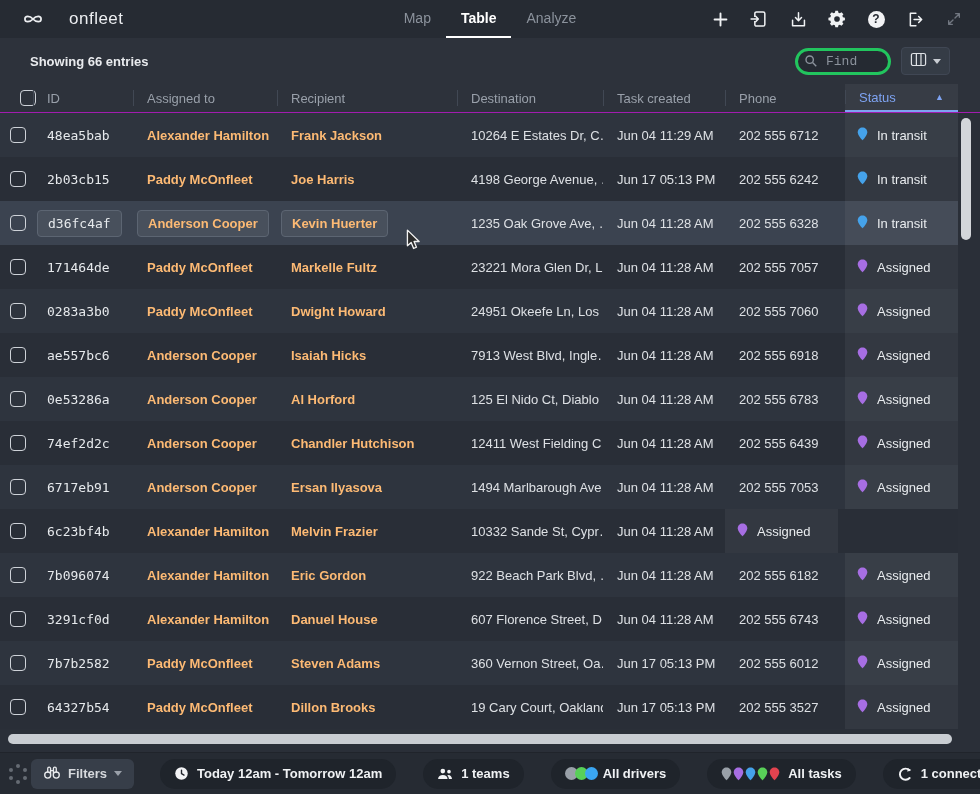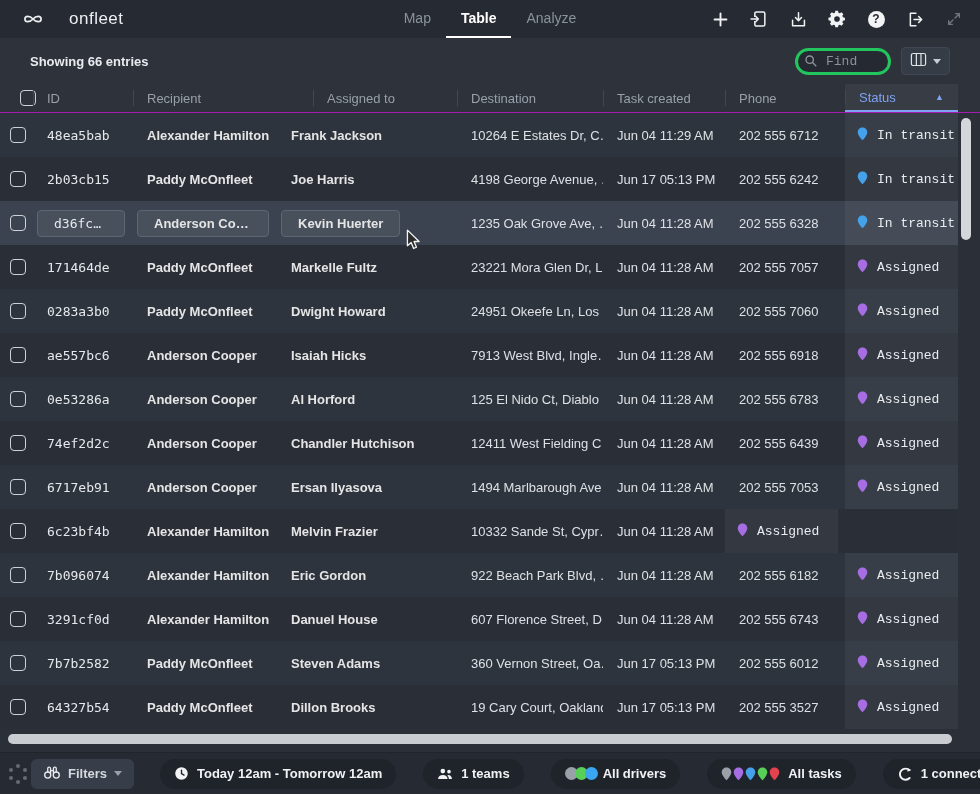--- a/index.html
+++ b/index.html
@@ -60,30 +60,30 @@
   .hcheck { display:flex; align-items:center; padding-left:10px; }
 
   .tbody { position:relative; height:616px; background:#2a2f38; }
   .trow { display:flex; align-items:center; height:44px; width:958px; cursor:pointer; }
   .trow.light { background:#2e343e; }
   .trow.dark  { background:#292e37; }
   .trow.hovered { background:#3b4350; }
   .cell { font-size:13px; color:#dde0e4; padding-left:14px; padding-right:8px;
     white-space:nowrap; overflow:hidden; text-overflow:ellipsis; align-self:stretch;
     display:flex; align-items:center; }
-  .cell.bold { font-weight:bold; color:#e5e5e5; }
+  .cell.bold { font-weight:bold; color:#fdba74; }
   .cell.mono { font-family:"DejaVu Sans Mono", monospace; color:#e6e9ec; }
   .cell.status-cell { background:rgba(255,255,255,.05); padding-left:12px; gap:9px; }
-  .status-label { color:#e9ecef;font-family:Liberation Mono, monospace; }
+  .status-label { color:#e9ecef; }
   .checkbox { width:16px; height:16px; border:1.5px solid #ced2d8; border-radius:4px;
     background:transparent; margin-left:10px; cursor:pointer; flex:none; }
   .trow .checkbox { margin-left:10px; }
   .hovered .cell.boxed { padding-left:4px; }
   .cellbox { border:1px solid #5c6572; background:rgba(255,255,255,.07);
-    border-radius:4px; padding:5px 16px; white-space:nowrap; overflow:hidden;
+    border-radius:4px; padding:5px 10px; white-space:nowrap; overflow:hidden;
     text-overflow:ellipsis; max-width:100%; }
 
   
   .vgutter { position:absolute; right:0; top:0; bottom:0; width:22px; background:#2a2f38; }
   .vthumb { position:absolute; right:9px; top:5px; width:10px; height:122px;
     background:#d3d6da; border-radius:5px; }
   .strip { height:23px; background:#2a2f38; position:relative; }
   .hthumb { position:absolute; left:8px; top:5px; width:944px; height:10px;
     background:#c9cdd2; border-radius:5px; }
 
@@ -192,25 +192,25 @@
     </div>
   </div>
 
   <div class="thead" id="thead">
       <div class="hcheck c-check">
         <div class="checkbox"></div>
       </div>
       <div class="hcell c-id">
         <span>ID</span>
       </div>
+      <div class="hcell c-asg">
+        <span>Assigned to</span>
+      </div>
       <div class="hcell c-rec">
         <span>Recipient</span>
-      </div>
-      <div class="hcell c-asg">
-        <span>Assigned to</span>
       </div>
       <div class="hcell c-dst">
         <span>Destination</span>
       </div>
       <div class="hcell c-crt">
         <span>Task created</span>
       </div>
       <div class="hcell c-phn">
         <span>Phone</span>
       </div>

